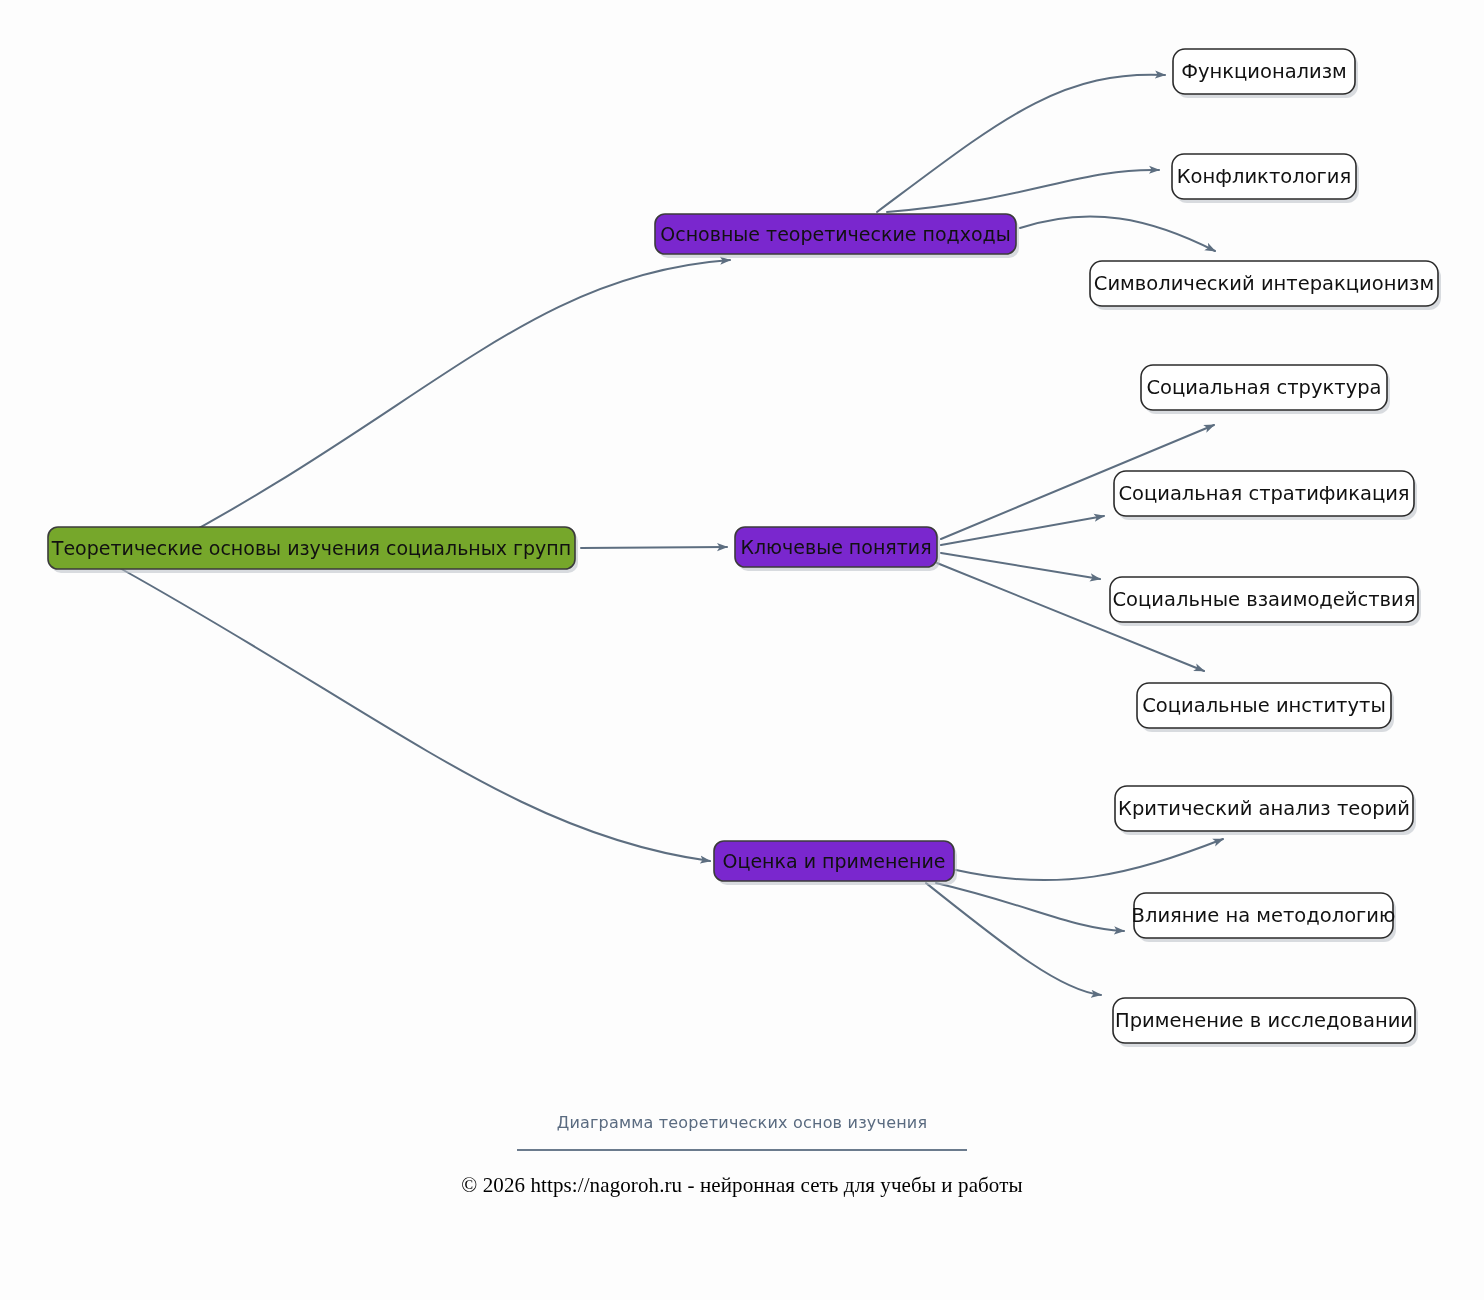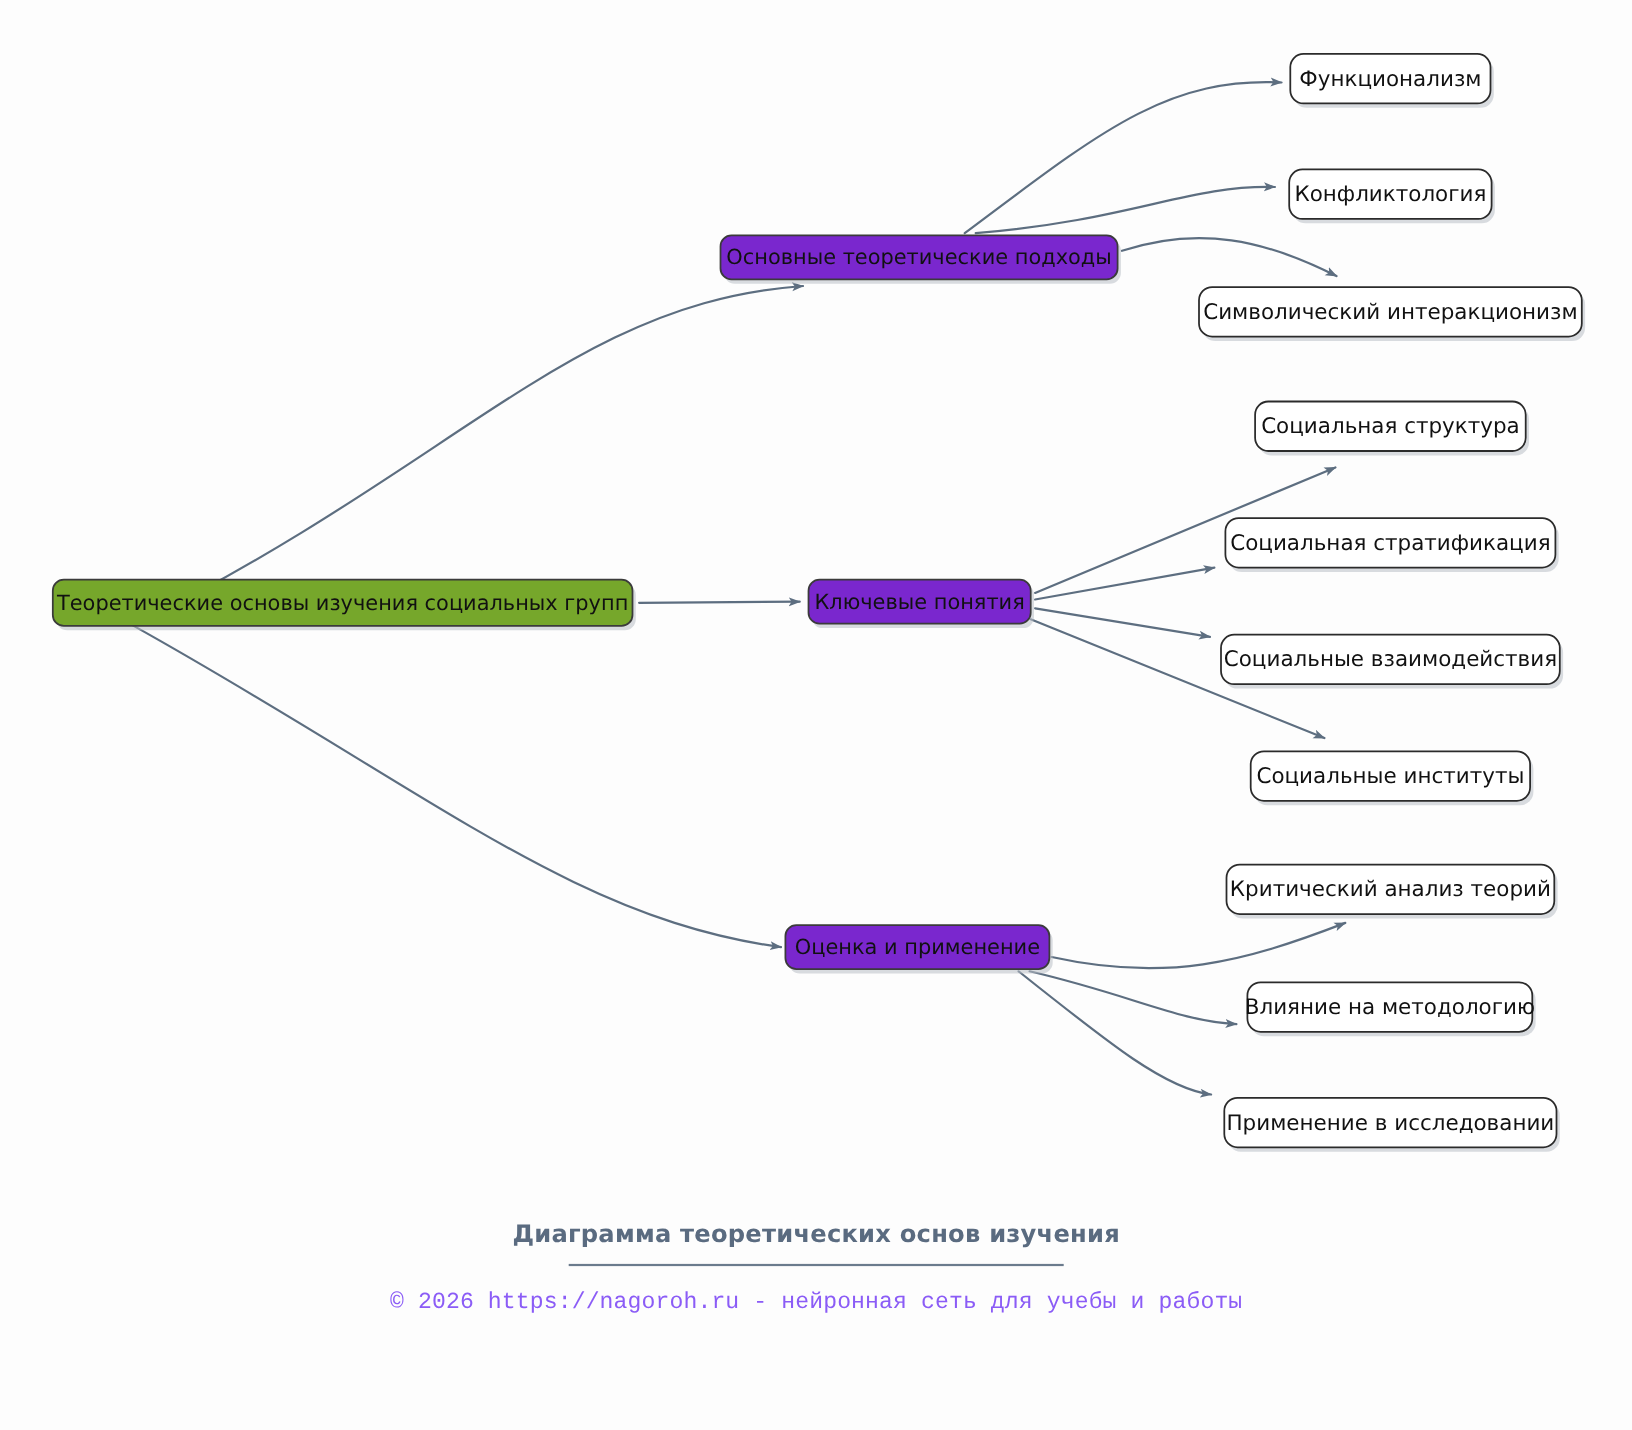--- a/index.html
+++ b/index.html
@@ -65,37 +65,37 @@
 
   .footer {
     position: absolute;
     left: 0;
     top: 1110px;
     width: 1484px;
     text-align: center;
   }
   .footer-caption {
     font-family: "DejaVu Sans", "Liberation Sans", sans-serif;
-    font-size: 22px;
-    font-weight: bold;
+    font-size: 16px;
+    font-weight: normal;
     color: #5a6b80;
     line-height: 25px;
     letter-spacing: .2px;
   }
   .footer-rule {
     width: 450px;
     height: 0;
     margin: 14px auto 0 auto;
     border-top: 2px solid #6b7b8d;
   }
   .footer-copy {
     margin-top: 22px;
-    font-family: Liberation Mono, monospace;
+    font-family: Liberation Serif, serif;
     font-size: 21px;
-    color: #8b5cf6;
+    color: #000000;
     letter-spacing: .1px;
   }
 </style>
 </head>
 <body>
 
 <svg id="mindmap-canvas" viewBox="0 0 1484 1300">
   <defs>
     <marker id="arrow" markerWidth="11" markerHeight="9" refX="10" refY="4.5" orient="auto" markerUnits="userSpaceOnUse">
       <path d="M0,0.4 L11,4.5 L0,8.6 L2.6,4.5 Z" class="arrow-head"></path>

